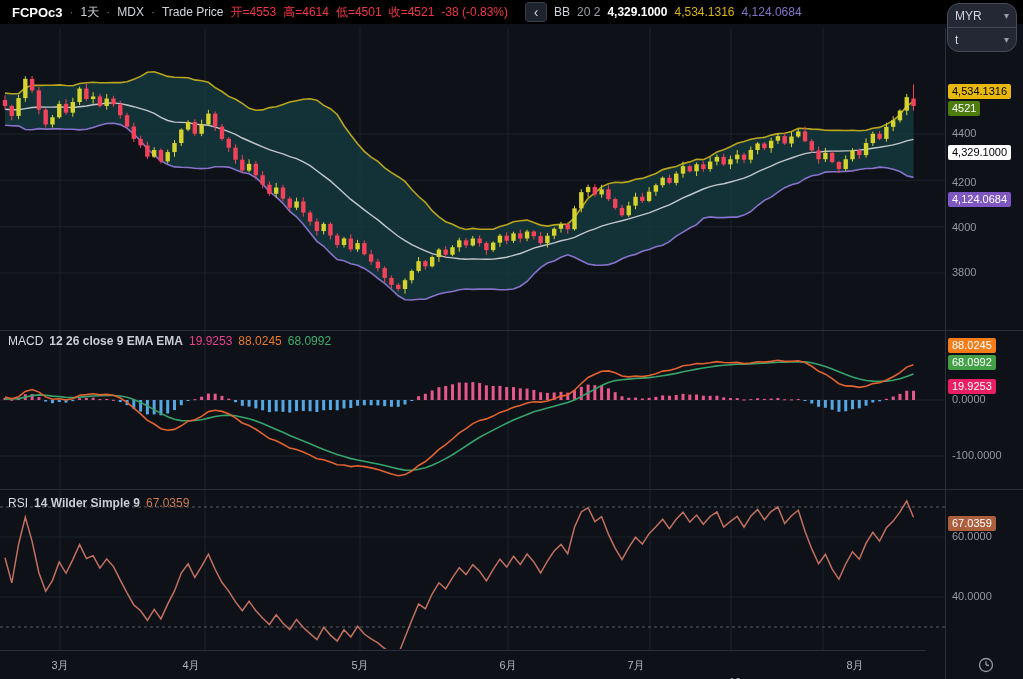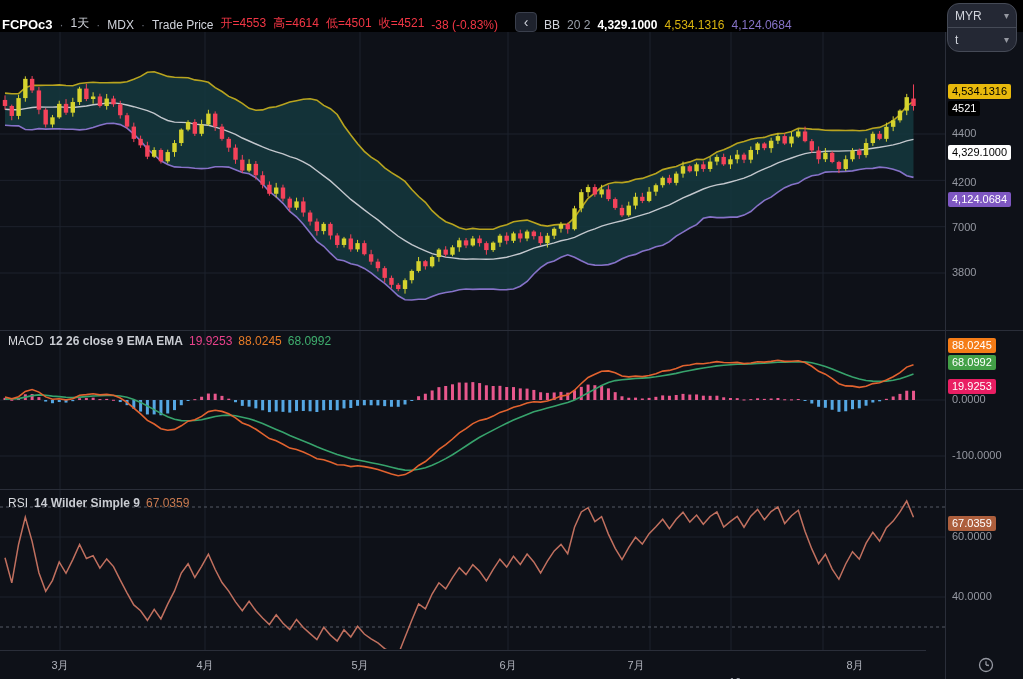--- a/index.html
+++ b/index.html
@@ -1,20 +1,20 @@
 <!DOCTYPE html>
 <html><head>
 <meta charset="utf-8">
 <style>
   html,body{margin:0;padding:0;background:#000;}
   .app{position:relative;width:1023px;height:679px;background:#0e1118;overflow:hidden;
        font-family:"Liberation Sans",sans-serif;-webkit-font-smoothing:antialiased;}
   
-  .toolbar{position:absolute;top:0;left:0;width:1023px;height:32px;background:#000;
-           display:flex;align-items:flex-end;gap:7px;padding-left:2px;box-sizing:border-box;
+  .toolbar{position:absolute;top:0;left:0;width:1023px;height:24px;background:#000;
+           display:flex;align-items:center;gap:7px;padding-left:12px;box-sizing:border-box;
            font-size:12px;color:#d1d4dc;z-index:10;}
   .toolbar .sym{font-weight:700;font-size:13px;color:#fff;}
   .toolbar .sep{color:#6a6e79;}
   .toolbar .red{color:#f23645;}
   .toolbar .dim{color:#9aa0aa;}
   .back-btn{width:22px;height:20px;margin-left:10px;background:#1e222d;border:1px solid #3a3f4c;
             border-radius:4px;color:#d1d4dc;font-size:14px;line-height:16px;cursor:pointer;
             display:flex;align-items:center;justify-content:center;padding:0;}
   .t-basis{color:#ffffff;font-weight:700;}
   .t-upper{color:#d9b40f;}
@@ -34,21 +34,21 @@
   .pane-legend{position:absolute;left:8px;display:flex;gap:6px;font-size:12px;color:#d8dade;z-index:7;}
   .lg-params{color:#c9ccd2;font-weight:bold;}
   .lg-pink{color:#e9418b;}
   .lg-orange{color:#e87c27;}
   .lg-green{color:#3fae6e;}
   .lg-rust{color:#c87a50;}
   
   .right-scale{position:absolute;left:945px;top:0;width:78px;height:650px;z-index:8;}
   .badge{position:absolute;left:3px;font-size:11px;line-height:15px;padding:0 4px;border-radius:2px;white-space:nowrap;}
   .b-yellow{background:#e8b90c;color:#000;}
-  .b-red{background:#000000;color:#fff;}
+  .b-red{background:#4d7c0f;color:#fff;}
   .b-white{background:#ffffff;color:#000;}
   .b-purple{background:#7e57c2;color:#fff;}
   .b-orange{background:#f57c17;color:#fff;}
   .b-green{background:#43a047;color:#fff;}
   .b-pink{background:#e91e63;color:#fff;}
   .b-rust{background:#ad5f3d;color:#fff;}
   .axis-label{position:absolute;left:7px;font-size:11px;color:#9598a1;white-space:nowrap;}
   
   .time-axis{position:absolute;left:0;top:650px;width:926px;height:29px;background:#0e1118;
              border-top:1px solid #2a2e39;box-sizing:border-box;z-index:7;}
@@ -567,21 +567,21 @@
     <span class="lg-rust">67.0359</span>
   </div>
 
   <div class="right-scale">
     <div class="badge b-yellow" style="top:84px">4,534.1316</div>
     <div class="badge b-red" style="top:101px">4521</div>
     <div class="axis-label" style="top:127px">4400</div>
     <div class="badge b-white" style="top:145px">4,329.1000</div>
     <div class="axis-label" style="top:176px">4200</div>
     <div class="badge b-purple" style="top:192px">4,124.0684</div>
-    <div class="axis-label" style="top:221px">7000</div>
+    <div class="axis-label" style="top:221px">4000</div>
     <div class="axis-label" style="top:266px">3800</div>
 
     <div class="badge b-orange" style="top:338px">88.0245</div>
     <div class="badge b-green" style="top:355px">68.0992</div>
     <div class="badge b-pink" style="top:379px">19.9253</div>
     <div class="axis-label" style="top:393px">0.0000</div>
     <div class="axis-label" style="top:449px">-100.0000</div>
 
     <div class="badge b-rust" style="top:516px">67.0359</div>
     <div class="axis-label" style="top:530px">60.0000</div>
@@ -589,21 +589,21 @@
   </div>
 
 
   <div class="time-axis" id="time-axis-labels">
     <svg class="clock-btn" viewBox="0 0 18 18">
       <circle cx="9" cy="9" r="6.5" fill="none" stroke="#9598a1" stroke-width="1.3"></circle>
       <line x1="9" y1="9" x2="9" y2="5.2" stroke="#9598a1" stroke-width="1.3"></line>
       <line x1="9" y1="9" x2="12" y2="9.5" stroke="#9598a1" stroke-width="1.3"></line>
     </svg>
   <div class="time-label" style="left: 60px;">3月</div>
-      <div class="time-label" style="left: 205px;">4月</div>
+      <div class="time-label" style="left: 191px;">4月</div>
       <div class="time-label" style="left: 360px;">5月</div>
       <div class="time-label" style="left: 508px; text-align: center;">6月</div>
       <div class="time-label" style="left: 636px;">7月</div>
       <div class="time-label" style="left: 735px; margin-top: 18px;">16</div>
       <div class="time-label" style="left: 855px;">8月</div>
     </div>
 
 </div>
 
 </body></html>

